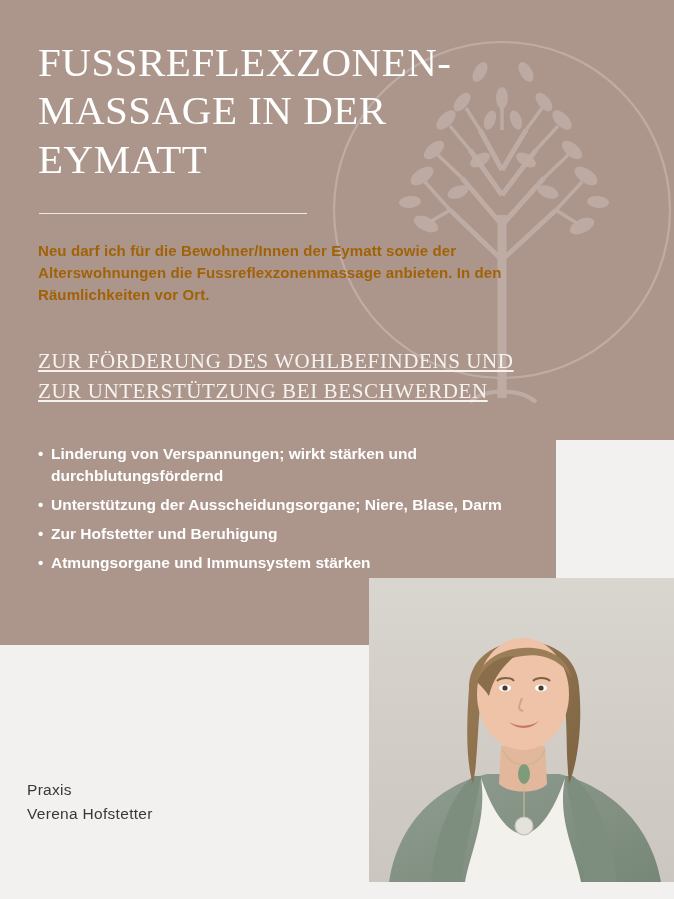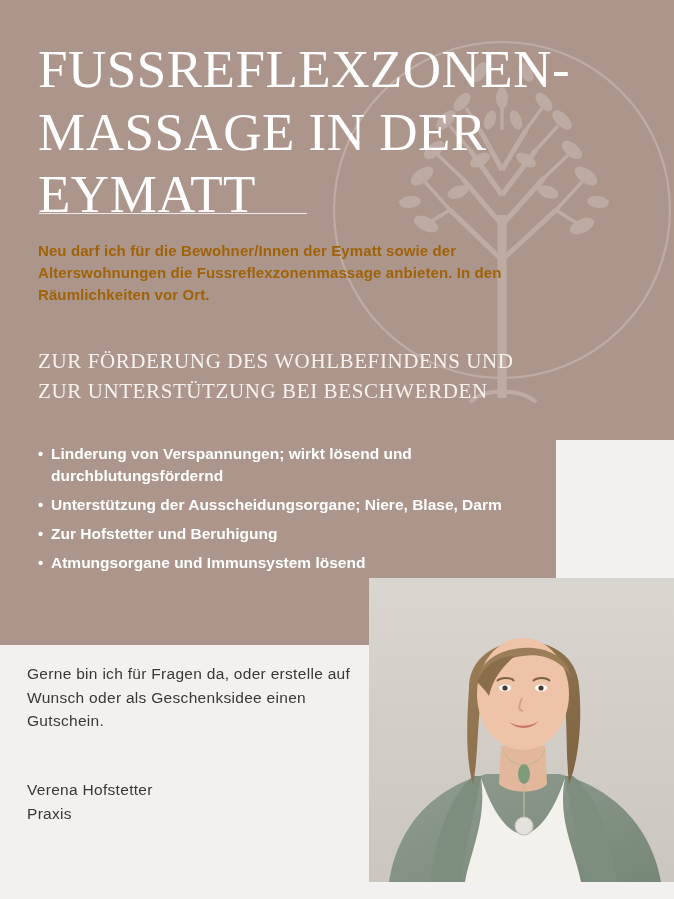--- a/index.html
+++ b/index.html
@@ -56,21 +56,21 @@
   .tree-wrap svg { display:block; }
 
   
   .headline {
     position: absolute;
     left: 38px;
     top: 38px;
     width: 480px;
     color: #ffffff;
     font-family: "Liberation Serif", serif;
-    font-size: 53px;
+    font-size: 41px;
     line-height: 1.18;
     letter-spacing: 0.5px;
     font-weight: 400;
   }
 
   .rule {
     position: absolute;
     left: 39px;
     top: 213px;
     width: 268px;
@@ -95,20 +95,21 @@
   .subhead {
     position: absolute;
     left: 38px;
     top: 347px;
     width: 500px;
     color: #f6f2ef;
     font-family: "Liberation Serif", serif;
     font-size: 21px;
     line-height: 1.42;
     letter-spacing: 0.6px;
+    text-decoration: underline;
   }
 
   
   .bullets {
     position: absolute;
     left: 38px;
     top: 443px;
     width: 500px;
     color: #ffffff;
     font-size: 15.5px;
@@ -210,41 +211,40 @@
 
   <div class="rule"></div>
 
   <div class="intro">Neu darf ich für die Bewohner/Innen der Eymatt sowie der Alterswohnungen die Fussreflexzonenmassage anbieten. In den Räumlichkeiten vor Ort.</div>
 
   <div class="subhead">ZUR FÖRDERUNG DES WOHLBEFINDENS UND ZUR UNTERSTÜTZUNG BEI BESCHWERDEN</div>
 
   <div class="bullets">
     <div class="bullet">
       <span class="dot">•</span>
-      <span class="btext">Linderung von Verspannungen; wirkt lösend und durchblutungsfördernd</span>
+      <span class="btext">Linderung von Verspannungen; wirkt stärken und durchblutungsfördernd</span>
     </div>
     <div class="bullet">
       <span class="dot">•</span>
       <span class="btext">Unterstützung der Ausscheidungsorgane; Niere, Blase, Darm</span>
     </div>
     <div class="bullet">
       <span class="dot">•</span>
       <span class="btext">Zur Hofstetter und Beruhigung</span>
     </div>
     <div class="bullet">
       <span class="dot">•</span>
-      <span class="btext">Atmungsorgane und Immunsystem lösend</span>
-    </div>
-  </div>
-
-  <div class="contact-top">Gerne bin ich für Fragen da, oder erstelle auf Wunsch oder als Geschenksidee einen Gutschein.</div>
+      <span class="btext">Atmungsorgane und Immunsystem stärken</span>
+    </div>
+  </div>
+
 
   <div class="contact-bottom">
+    <div>Praxis</div>
     <div>Verena Hofstetter</div>
-    <div>Praxis</div>
   </div>
 
   <div class="photo">
     <svg width="305" height="304" viewBox="0 0 305 304" xmlns="http://www.w3.org/2000/svg">
       <defs>
         <linearGradient id="bgwall" x1="0" y1="0" x2="0" y2="1">
           <stop offset="0%" stop-color="#d9d5cf"></stop>
           <stop offset="100%" stop-color="#cbc6bf"></stop>
         </linearGradient>
         <linearGradient id="hairg" x1="0" y1="0" x2="1" y2="1">

